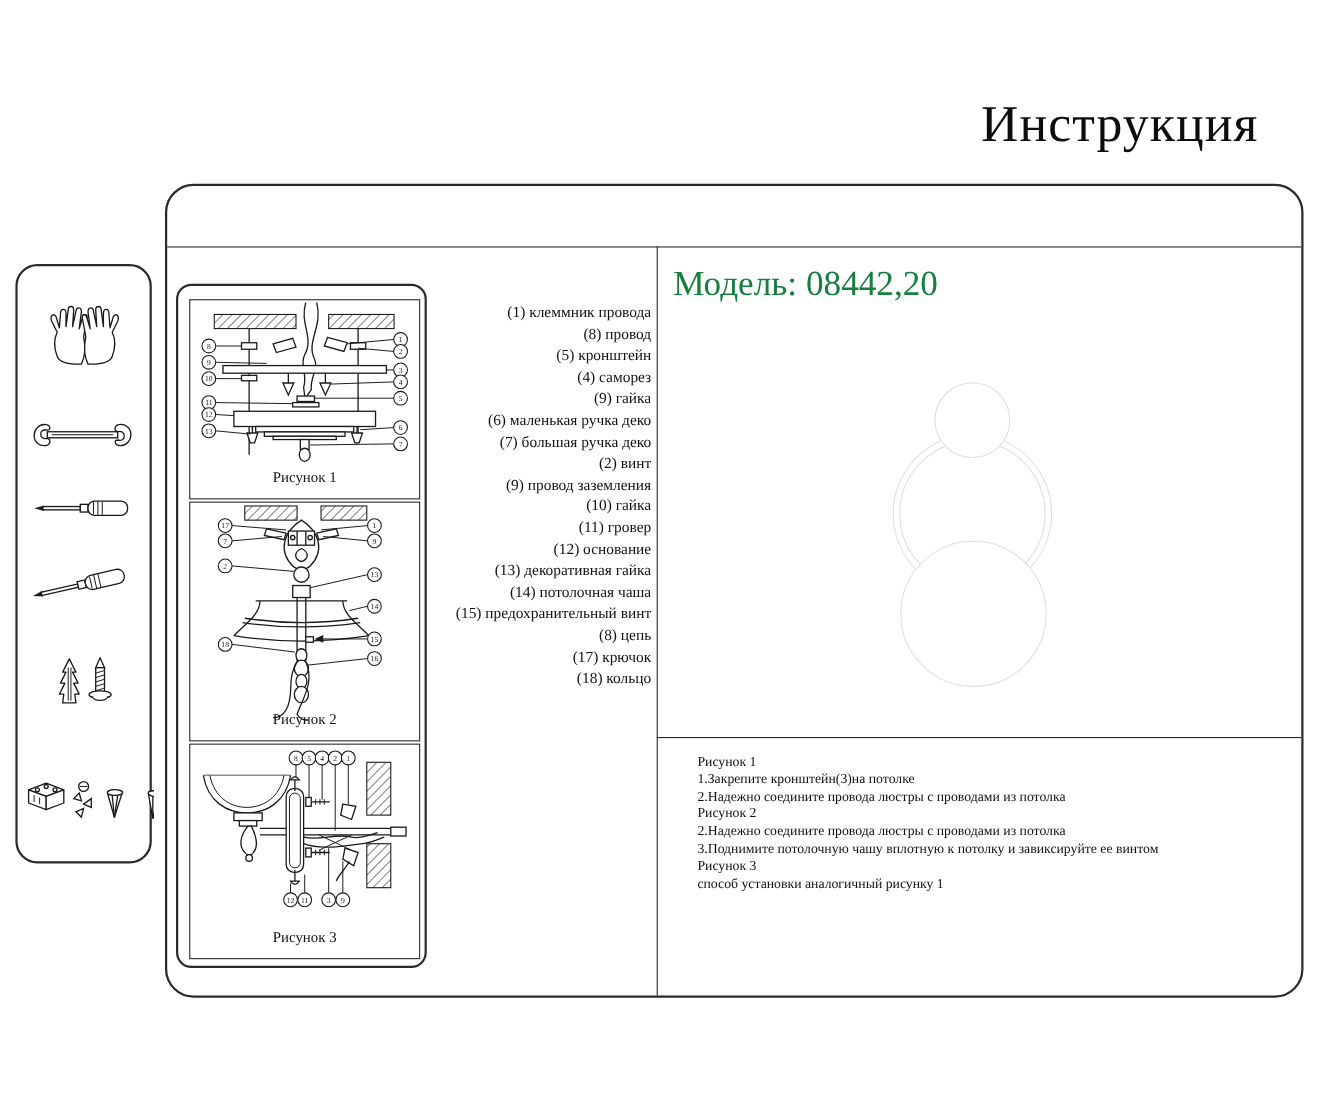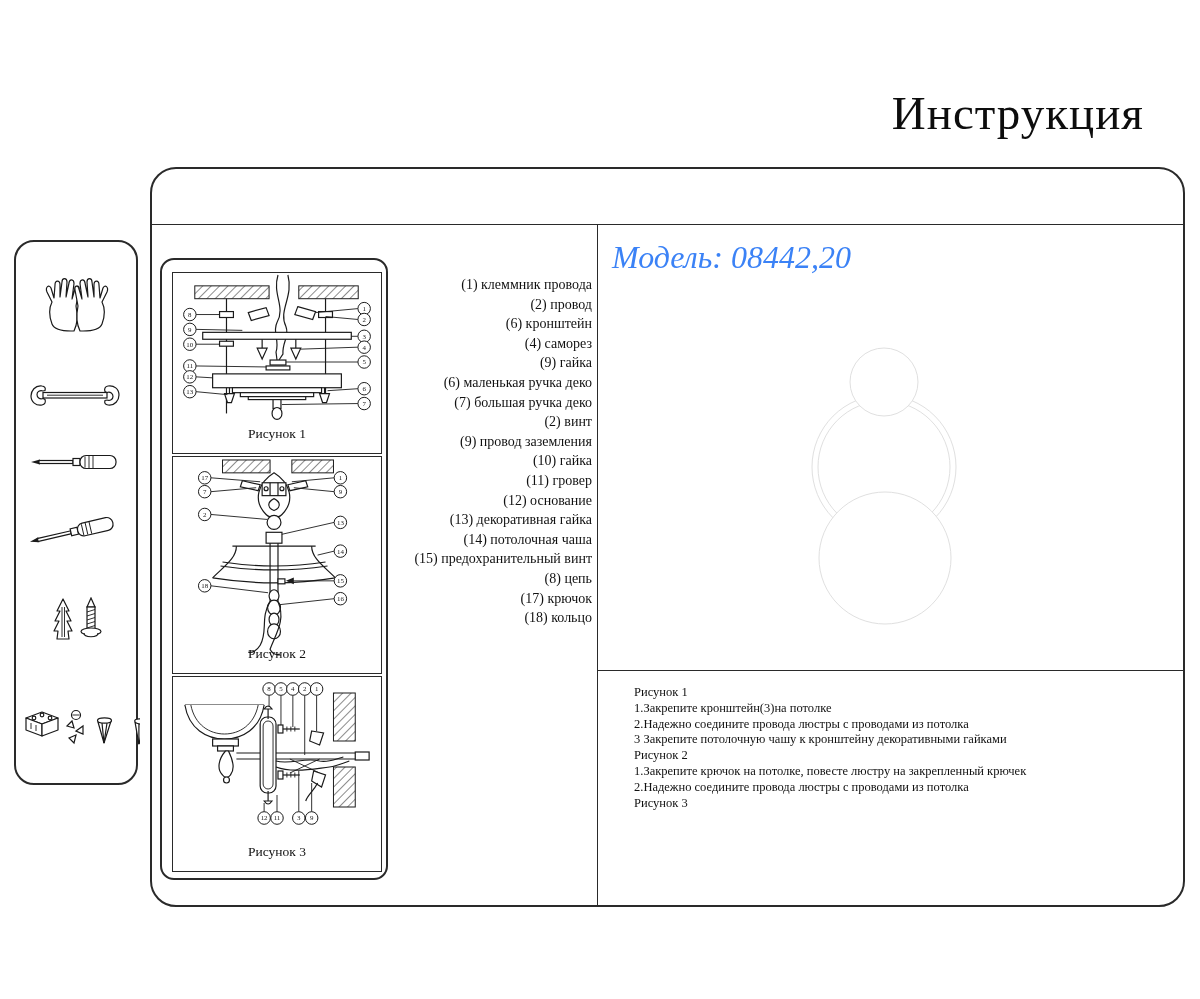--- a/index.html
+++ b/index.html
@@ -40,21 +40,21 @@
     position:absolute;left:0;right:0;bottom:11px;text-align:center;
     font-size:13.5px;color:#111;
   }
   
   .parts-list{
     position:absolute;left:248px;top:106px;width:192px;
     font-size:14px;line-height:19.6px;text-align:right;
   }
   
   .model-label{
-    position:absolute;left:460px;top:70px;font-size:32px;color:#3b82f6;font-style:italic;
+    position:absolute;left:460px;top:70px;font-size:32px;color:#15803d;
   }
   .watermark{position:absolute;left:600px;top:140px;width:300px;height:330px;}
   .instructions{
     position:absolute;left:482px;top:516px;width:500px;
     font-size:12.5px;line-height:15.8px;
   }
   
   svg .ln{stroke:#1a1a1a;stroke-width:1.2;fill:none;}
   svg .fw{stroke:#1a1a1a;stroke-width:1.2;fill:#ffffff;}
   svg .thin{stroke:#1a1a1a;stroke-width:0.9;fill:none;}
@@ -415,22 +415,22 @@
             <circle class="callout-circle" cx="140" cy="141" r="6.3"></circle>
               <text class="callout-num" x="140" y="143.5">9</text>
           </g>
         </svg>
         <div class="fig-caption">Рисунок 3</div>
       </div>
     </div>
 
     <div class="parts-list">
         <div>(1) клеммник провода</div>
-        <div>(2) провод</div>
-        <div>(6) кронштейн</div>
+        <div>(8) провод</div>
+        <div>(5) кронштейн</div>
         <div>(4) саморез</div>
         <div>(9) гайка</div>
         <div>(6) маленькая ручка деко</div>
         <div>(7) большая ручка деко</div>
         <div>(2) винт</div>
         <div>(9) провод заземления</div>
         <div>(10) гайка</div>
         <div>(11) гровер</div>
         <div>(12) основание</div>
         <div>(13) декоративная гайка</div>
@@ -447,20 +447,20 @@
       <circle class="wm" cx="132" cy="158" r="72"></circle>
       <circle class="wm" cx="132" cy="158" r="66"></circle>
       <circle class="wmf" cx="132" cy="73" r="34"></circle>
       <circle class="wmf" cx="133" cy="249" r="66"></circle>
     </svg>
 
     <div class="instructions">
         <div>Рисунок 1</div>
         <div>1.Закрепите кронштейн(3)на потолке</div>
         <div>2.Надежно соедините провода люстры с проводами из потолка</div>
-        <div>3 Закрепите потолочную чашу к кронштейну декоративными гайками</div>
         <div>Рисунок 2</div>
-        <div>1.Закрепите крючок на потолке, повесте люстру на закрепленный крючек</div>
         <div>2.Надежно соедините провода люстры с проводами из потолка</div>
+        <div>3.Поднимите потолочную чашу вплотную к потолку и завиксируйте ее винтом</div>
         <div>Рисунок 3</div>
+        <div>способ установки аналогичный рисунку 1</div>
       </div>
   </div>
 </div>
 
 </body></html>

